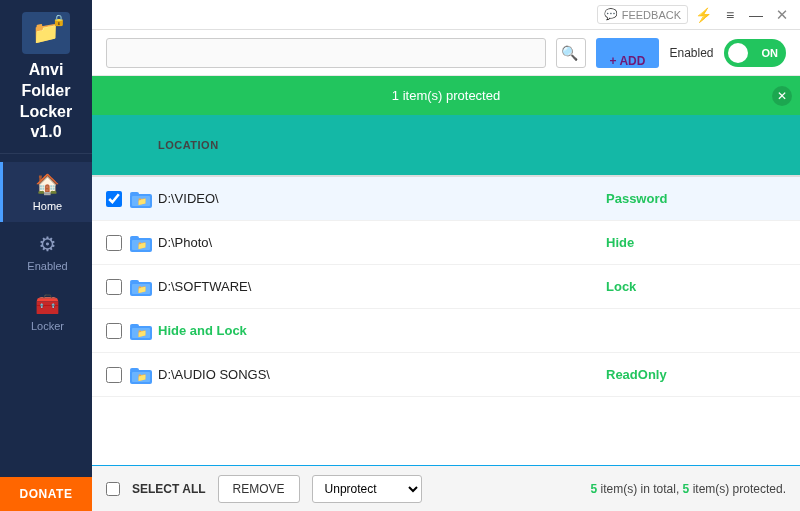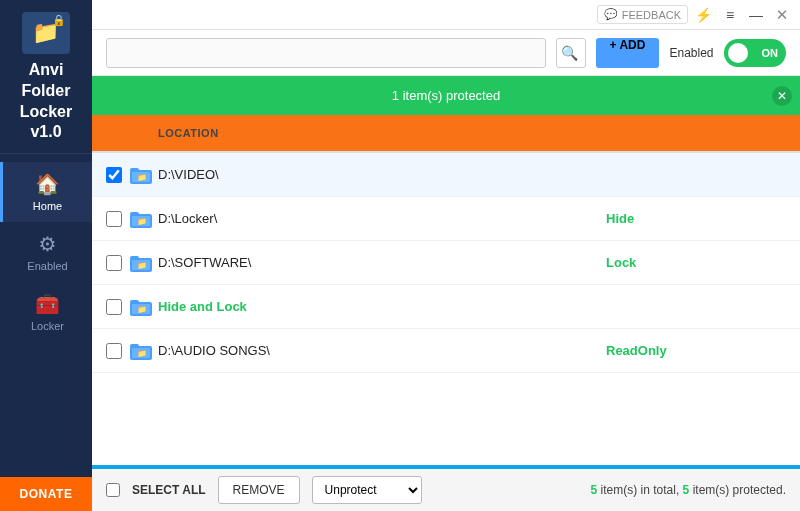--- a/index.html
+++ b/index.html
@@ -206,29 +206,29 @@
       display: flex;
       align-items: center;
       justify-content: center;
       font-size: 14px;
       color: #555;
     }
 
     .add-btn {
       height: 30px;
       background: #4a9eff;
-      color: #000000;
+      color: #701a75;
       border: none;
       border-radius: 3px;
       padding: 0 14px;
       font-size: 12px;
       font-weight: bold;
       cursor: pointer;
       display: flex;
-      align-items: flex-start;
+      align-items: flex-end;
       gap: 4px;
     }
 
     .enabled-label {
       font-size: 12px;
       color: #333;
       font-weight: 500;
     }
 
     .toggle-container {
@@ -283,23 +283,23 @@
       justify-content: center;
       cursor: pointer;
       font-size: 12px;
       color: #fff;
     }
 
     
     .table-header {
       display: flex;
       align-items: center;
-      background: #f97316;
+      background: #14b8a6;
       border-bottom: 2px solid #ddd;
-      padding: 12px 14px;
+      padding: 24px 14px;
     }
 
     .col-location {
       flex: 1;
       font-size: 11px;
       font-weight: bold;
       color: #444;
       letter-spacing: 0.5px;
     }
 
@@ -354,21 +354,21 @@
       font-size: 13px;
       font-weight: 600;
       color: #22c55e;
       text-align: left;
     }
 
     
     .footer {
       height: 46px;
       background: #f5f5f5;
-      border-top: 4px solid #0ea5e9;
+      border-top: 1px solid #0ea5e9;
       display: flex;
       align-items: center;
       padding: 0 14px;
       gap: 12px;
     }
 
     .footer-check {
       width: 14px;
       height: 14px;
       cursor: pointer;
@@ -497,32 +497,33 @@
       <input type="checkbox" class="row-check" checked="" style="margin-right: 8px; flex-shrink: 0;">
       <div class="row-icon">
         <svg width="22" height="18" viewBox="0 0 22 18" fill="none" xmlns="http://www.w3.org/2000/svg">
           <rect x="0" y="4" width="22" height="14" rx="2" fill="#4a9eff"></rect>
           <rect x="0" y="2" width="9" height="4" rx="2" fill="#4a9eff"></rect>
           <rect x="2" y="6" width="18" height="10" rx="1" fill="#6ab4ff"></rect>
           <text x="7" y="14" font-size="8" fill="#fff" font-family="Arial">📁</text>
         </svg>
       </div>
       <div class="row-path">D:\VIDEO\</div>
+      <div class="row-protection">Password</div>
     </div>
       <div class="table-row">
       <input type="checkbox" class="row-check" style="margin-right: 8px; flex-shrink: 0;">
       <div class="row-icon">
         <svg width="22" height="18" viewBox="0 0 22 18" fill="none" xmlns="http://www.w3.org/2000/svg">
           <rect x="0" y="4" width="22" height="14" rx="2" fill="#4a9eff"></rect>
           <rect x="0" y="2" width="9" height="4" rx="2" fill="#4a9eff"></rect>
           <rect x="2" y="6" width="18" height="10" rx="1" fill="#6ab4ff"></rect>
           <text x="7" y="14" font-size="8" fill="#fff" font-family="Arial">📁</text>
         </svg>
       </div>
-      <div class="row-path">D:\Locker\</div>
+      <div class="row-path">D:\Photo\</div>
       <div class="row-protection">Hide</div>
     </div>
       <div class="table-row">
       <input type="checkbox" class="row-check" style="margin-right: 8px; flex-shrink: 0;">
       <div class="row-icon">
         <svg width="22" height="18" viewBox="0 0 22 18" fill="none" xmlns="http://www.w3.org/2000/svg">
           <rect x="0" y="4" width="22" height="14" rx="2" fill="#4a9eff"></rect>
           <rect x="0" y="2" width="9" height="4" rx="2" fill="#4a9eff"></rect>
           <rect x="2" y="6" width="18" height="10" rx="1" fill="#6ab4ff"></rect>
           <text x="7" y="14" font-size="8" fill="#fff" font-family="Arial">📁</text>

